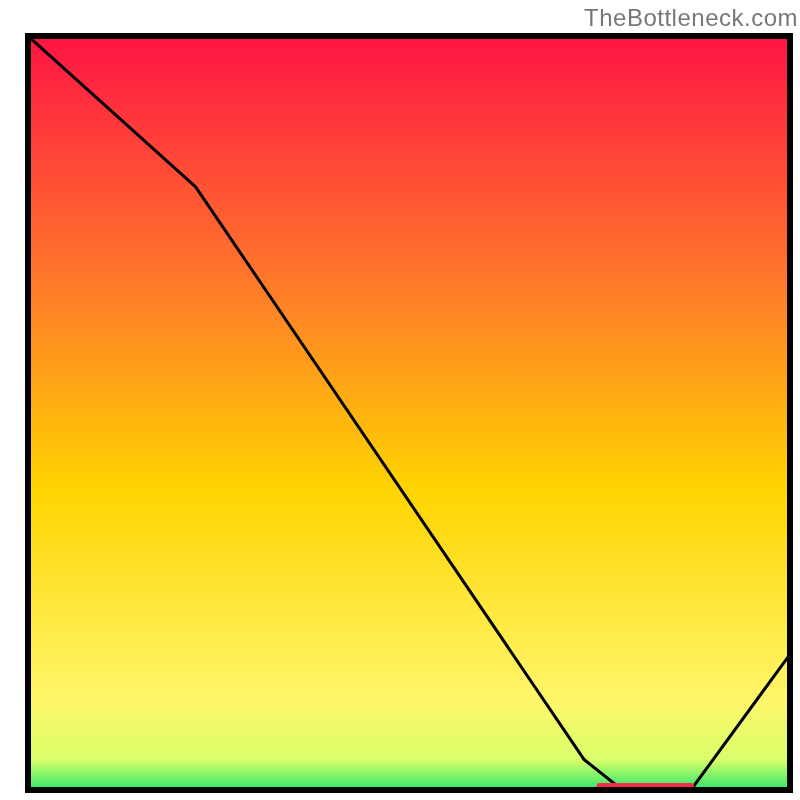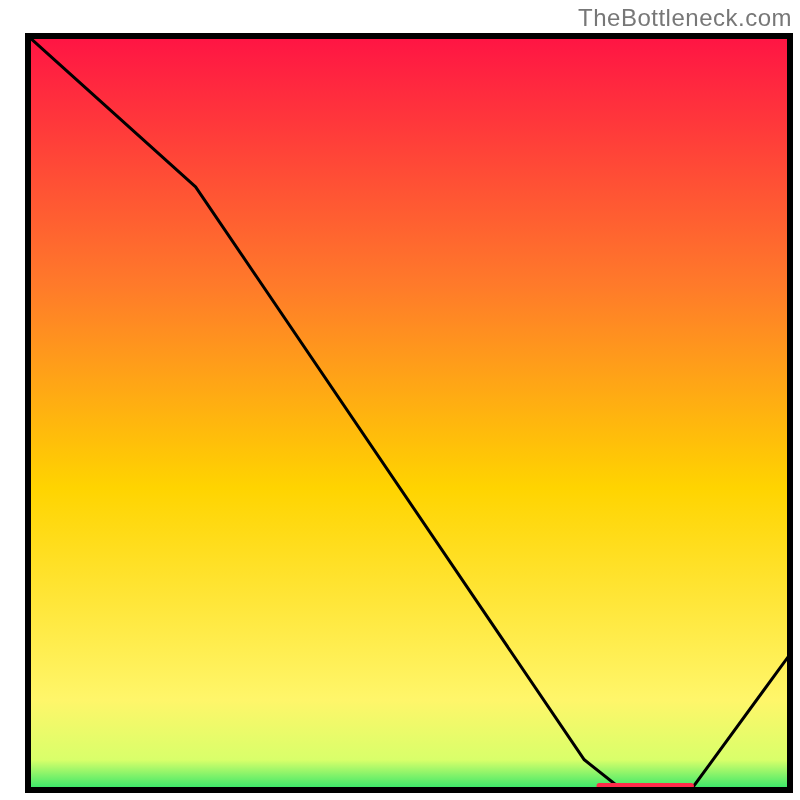--- a/index.html
+++ b/index.html
@@ -12,21 +12,21 @@
     overflow: hidden;
   }
   .wrap {
     position: relative;
     width: 800px;
     height: 800px;
   }
   .attribution {
     position: absolute;
     top: 4px;
-    right: 8px;
+    right: 2px;
     color: #777;
     font-size: 24px;
     font-weight: 500;
     letter-spacing: 0.5px;
   }
   svg {
     display: block;
   }
 </style>
 </head>

